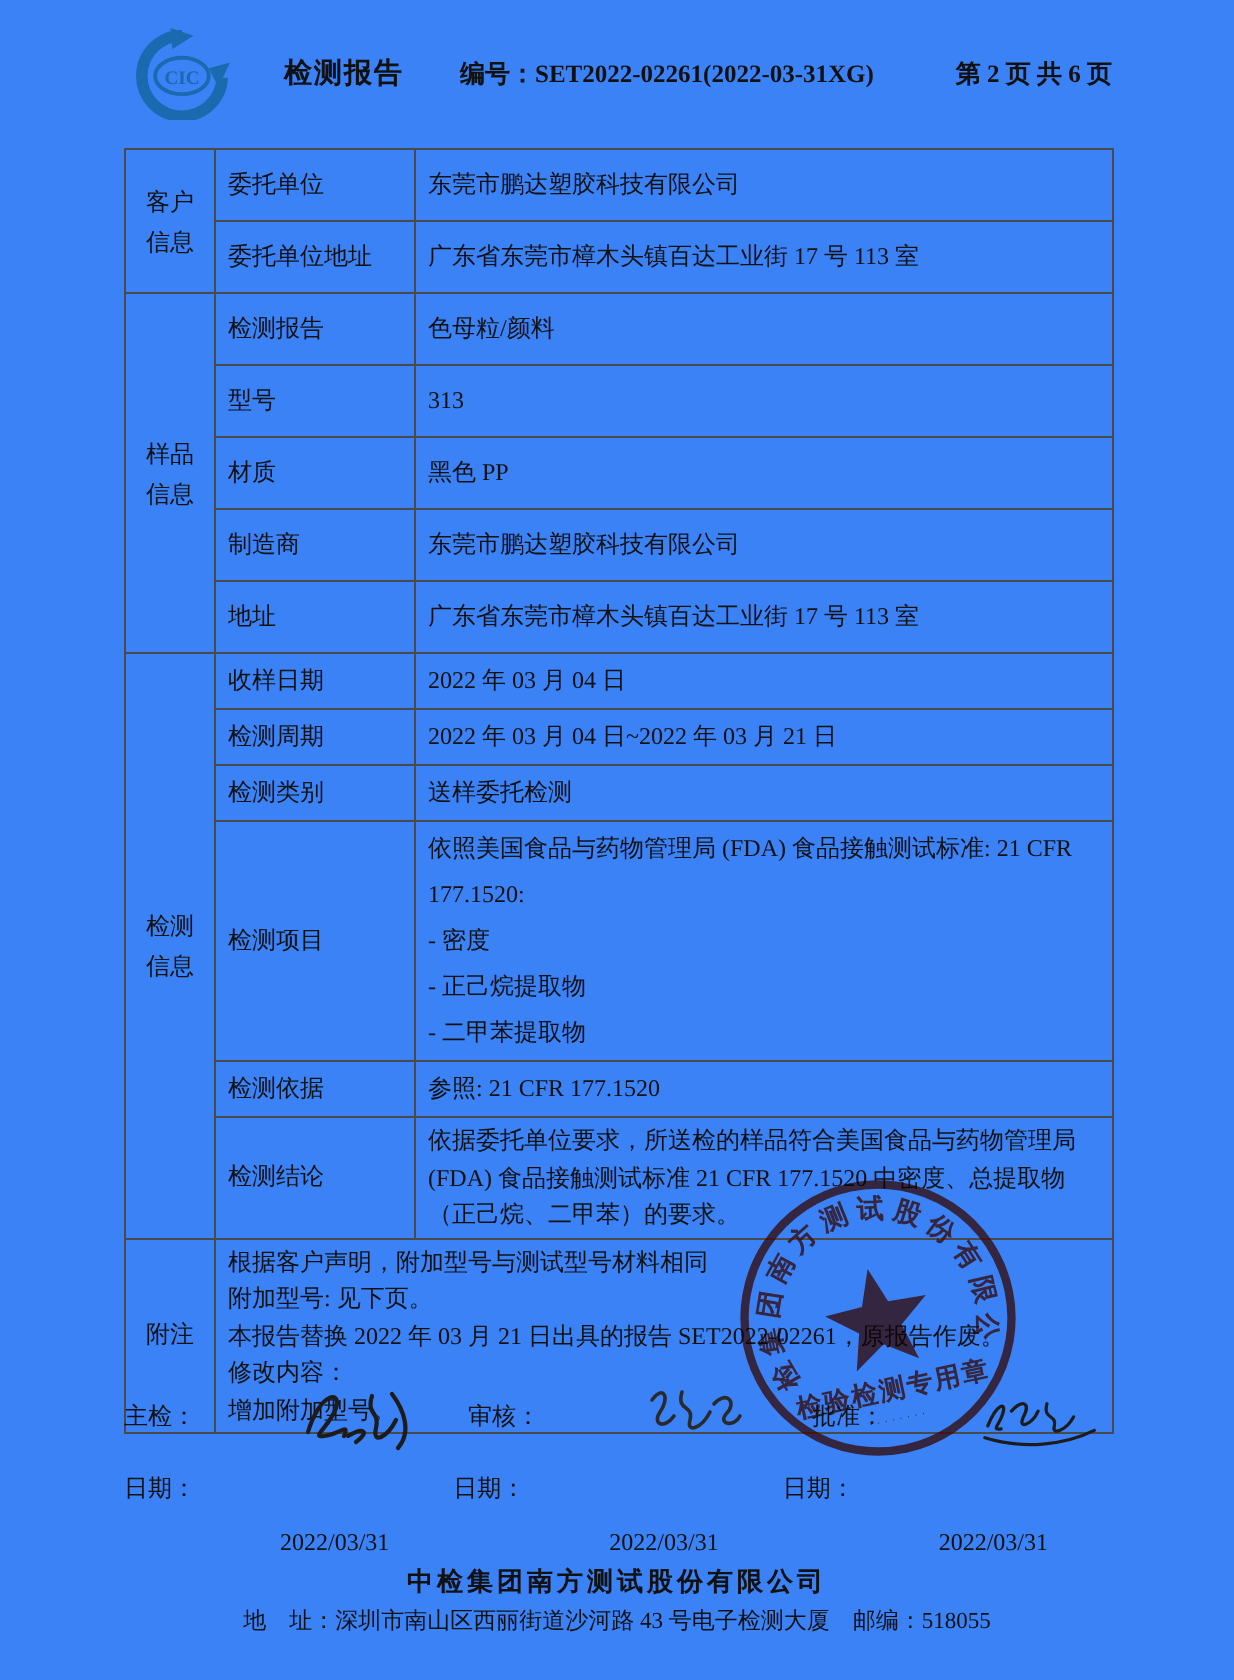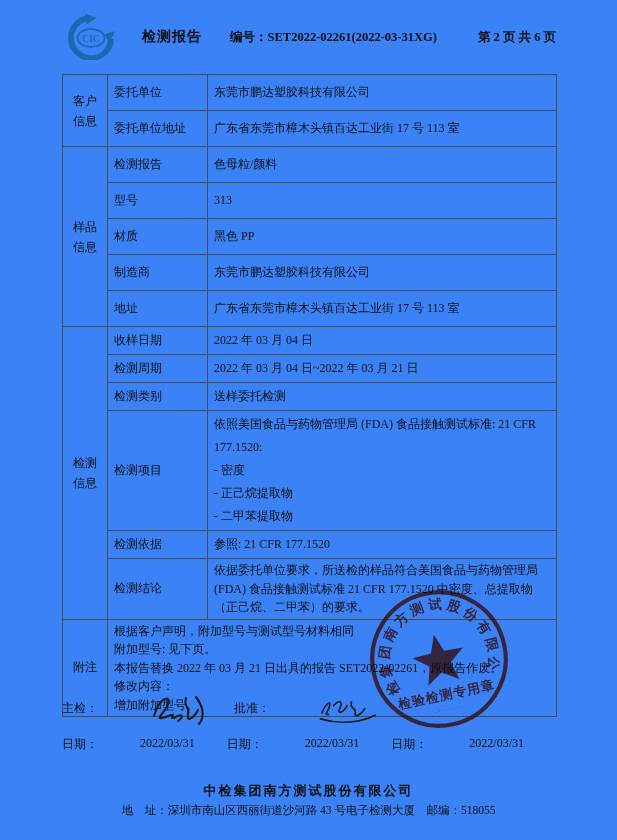--- a/index.html
+++ b/index.html
@@ -29,21 +29,21 @@
   
   .sign-area{position:absolute;left:62px;top:688px;width:494px;height:70px;font-size:12px;}
   .sign-row{position:absolute;top:0;left:0;width:100%;display:flex;}
   .sign-block{width:172px;display:flex;align-items:flex-start;gap:20px;}
   .sign-block.b3{width:150px;}
   .role-label{white-space:nowrap;padding-top:12px;}
   .sig-svg{margin-left:26px;}
   .date-row{position:absolute;top:48px;left:0;width:100%;display:flex;}
   .date-block{width:172px;display:flex;gap:12px;}
   .date-label{white-space:nowrap;}
-  .date-value{margin-left:30px;}
+  .date-value{margin-left:30px;margin-top:28px;}
 
   
   .stamp{position:absolute;left:366px;top:586px;width:146px;height:146px;transform:rotate(-12deg);opacity:0.88;mix-blend-mode:multiply;pointer-events:none;}
 
   
   .footer{position:absolute;left:0;top:782px;width:617px;text-align:center;}
   .footer .f-company{font-size:13px;font-weight:bold;letter-spacing:2px;}
   .footer .f-line{font-size:11.5px;margin-top:3px;}
   .f-link{color:#0000cc;text-decoration:underline;cursor:pointer;font-family:"Liberation Mono", monospace;font-size:11px;}
 </style>
@@ -166,20 +166,30 @@
         <span class="role-label">主检：</span>
         <svg class="sig-svg" width="72" height="40" viewBox="0 0 72 40" title="赵亮">
           <g fill="none" stroke="#1c1c1c" stroke-width="2.1" stroke-linecap="round">
             <path d="M10 28 C16 8 27 7 24 16 C21 25 11 31 18 30 C26 29 31 23 28 30"></path>
             <path d="M30 30 C38 25 41 28 34 33"></path>
             <path d="M42 10 C39 20 46 17 44 26 C42 35 50 30 54 22"></path>
             <path d="M52 9 C58 17 62 28 55 36"></path>
           </g>
         </svg>
       </div>
+      <div class="sign-block">
+        <span class="role-label">审核：</span>
+        <svg class="sig-svg" width="62" height="36" viewBox="0 0 62 36" title="肖之东">
+          <g fill="none" stroke="#2a2a2a" stroke-width="1.8" stroke-linecap="round">
+            <path d="M10 12 C16 4 19 11 14 18 C10 24 16 27 21 20"></path>
+            <path d="M25 8 C22 18 31 14 29 22 C27 29 35 26 39 18"></path>
+            <path d="M41 14 C47 7 53 13 47 19 C43 24 51 26 54 20"></path>
+          </g>
+        </svg>
+      </div>
       <div class="sign-block b3">
         <span class="role-label">批准：</span>
         <svg class="sig-svg" width="92" height="44" viewBox="0 0 92 44" title="徐鹏">
           <g fill="none" stroke="#1c1c1c" stroke-width="2.2" stroke-linecap="round">
             <path d="M8 26 C14 11 21 9 18 18 C16 25 10 29 17 28"></path>
             <path d="M24 16 C32 7 37 11 32 20 C28 29 38 25 42 16"></path>
             <path d="M48 11 C45 22 55 18 53 26 C51 33 61 29 66 20"></path>
             <path d="M6 34 C32 42 60 39 80 29"></path>
           </g>
         </svg>

